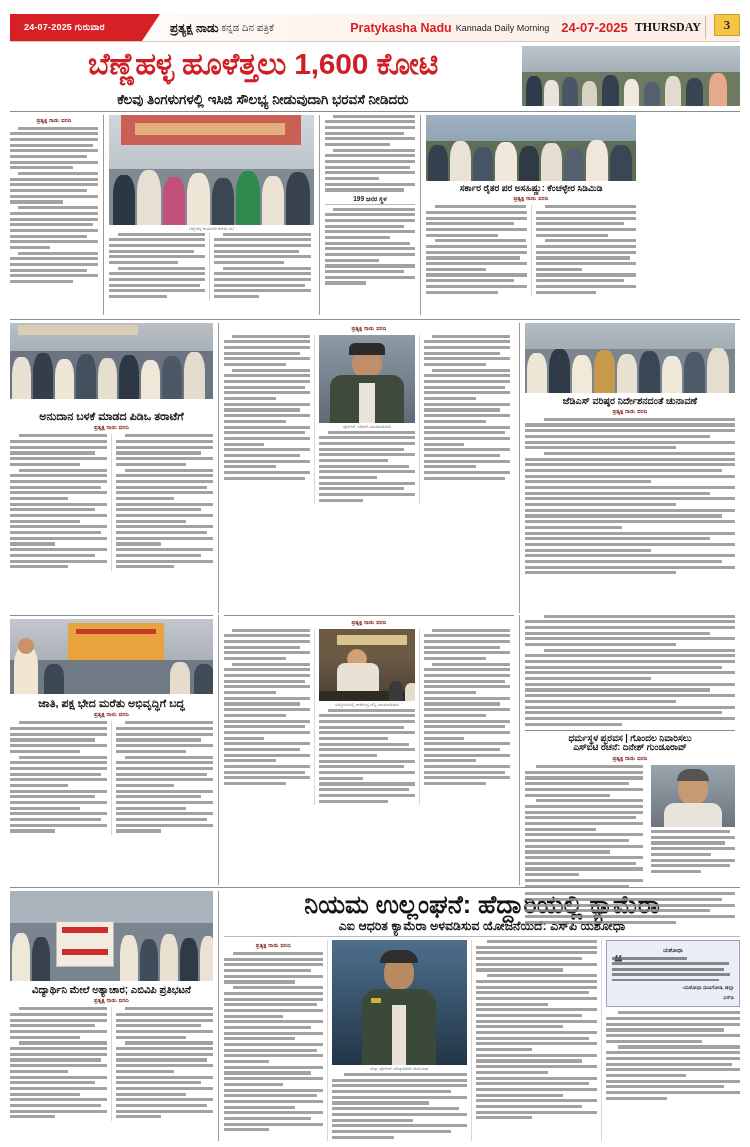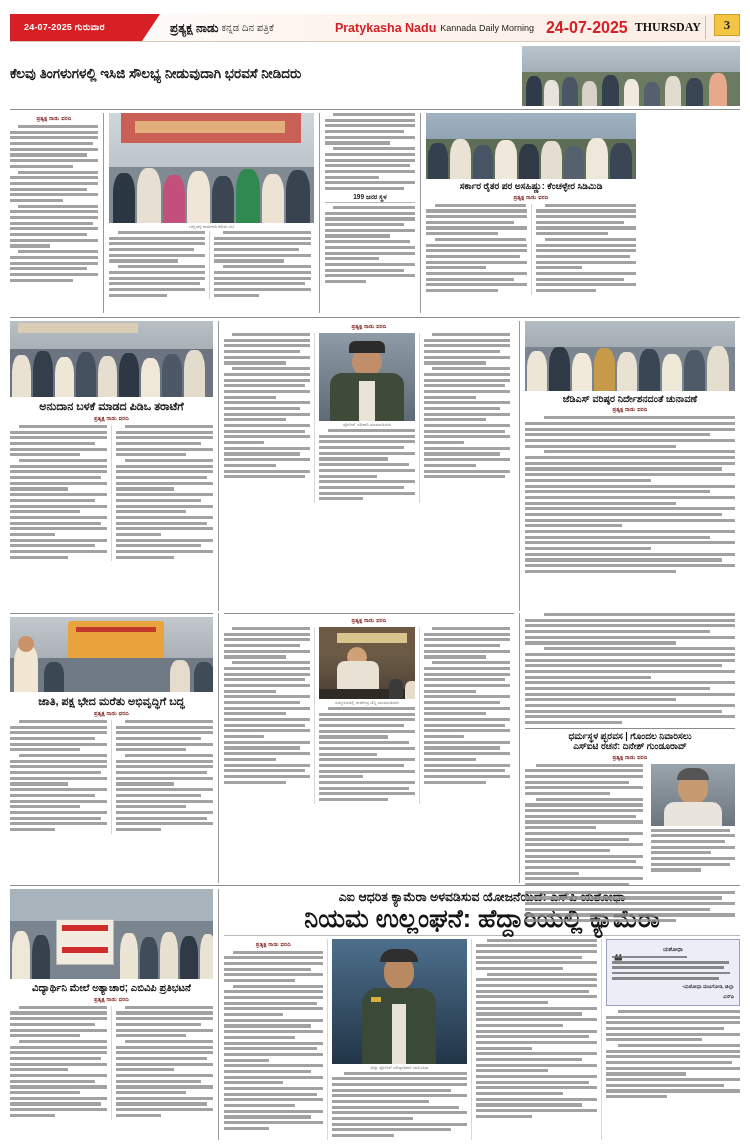--- a/index.html
+++ b/index.html
@@ -49,21 +49,21 @@
   .mh-eng {
     display:flex; align-items:center; gap:4px;
     font-size: 12px; white-space: nowrap;
   }
   .mh-eng .brand { color:#d62026; font-weight:bold; font-size:12.5px;margin-left:48px; }
   .mh-eng .tag { color:#222; font-size:9px; }
   .mh-right {
     display:flex; align-items:center; gap:7px;
     padding: 0 4px 0 12px; white-space: nowrap;
   }
-  .mh-right .d { color:#d62026; font-weight:bold; font-size:16px; }
+  .mh-right .d { color:#d62026; font-weight:bold; font-size:13px; }
   .mh-right .day { color:#111; font-weight:bold; font-size:12px; font-family:"Liberation Serif", serif; }
   .mh-pagebox {
     width: 26px; height: 22px;
     background:#f4c542; border:1px solid #caa22f;
     display:flex; align-items:center; justify-content:center;
     color:#2a2a2a; font-weight:bold; font-size:13px;
     font-family:"Liberation Serif", serif;
     margin-left: 8px;
   }
   .mh-divider { width:1px; background:#cdbcae; margin:2px 0; }
@@ -116,21 +116,21 @@
 
   
   .photo { position:relative; overflow:hidden; background:#cfd4d8; }
   .ppl { position:absolute; bottom:0; border-radius:40% 40% 0 0; }
 
   
   .cols { display:flex; gap:0; }
 
   .lead-wrap { margin-top:4px; }
 
-  .kn { font-family:"Liberation Sans", sans-serif; }
+  .kn { font-family:"Liberation Sans", sans-serif;text-align:center; }
 
   
   .quotebox {
     border:1px solid #9aa0c0;
     background:#eceef7;
     padding:6px 5px 5px 5px;
   }
   .quotebox .qhead {
     text-align:center; font-size:5.5px; font-weight:bold; color:#333;
     margin-bottom:3px;
@@ -164,21 +164,22 @@
     <div class="mh-right">
       <span class="d">24-07-2025</span>
       <span class="day">THURSDAY</span>
     </div>
     <div class="mh-divider"></div>
     <div class="mh-pagebox">3</div>
   </div>
 
   <div class="cols lead-wrap">
     <div style="width:512px;padding-right:6px;">
-      <div class="sub-blk kn" style="font-size:13.5px;margin-top:20px;">ಕೆಲವು ತಿಂಗಳುಗಳಲ್ಲಿ ಇಸಿಜಿ ಸೌಲಭ್ಯ ನೀಡುವುದಾಗಿ ಭರವಸೆ ನೀಡಿದರು</div>
+      <div class="hl-red kn" style="font-size:30px;padding-top:2px;">ಬೆಣ್ಣೆಹಳ್ಳ ಹೂಳೆತ್ತಲು 1,600 ಕೋಟಿ</div>
+      <div class="sub-blk kn" style="font-size:13.5px;margin-top:12px;">ಕೆಲವು ತಿಂಗಳುಗಳಲ್ಲಿ ಇಸಿಜಿ ಸೌಲಭ್ಯ ನೀಡುವುದಾಗಿ ಭರವಸೆ ನೀಡಿದರು</div>
     </div>
     <div style="width:218px;">
       <div class="photo" style="height:60px;background:linear-gradient(#b9c4cc,#8b949c);">
         <div style="position:absolute;left:0;bottom:0;width:100%;height:34px;background:#6d7a62;"></div>
         <div class="ppl" style="left:4px;width:16px;height:30px;background:#2f3b4a;"></div>
         <div class="ppl" style="left:22px;width:15px;height:26px;background:#e8e4dc;"></div>
         <div class="ppl" style="left:40px;width:16px;height:29px;background:#4a5666;"></div>
         <div class="ppl" style="left:60px;width:15px;height:25px;background:#d8d2c6;"></div>
         <div class="ppl" style="left:80px;width:17px;height:31px;background:#35404e;"></div>
         <div class="ppl" style="left:102px;width:15px;height:27px;background:#efe9de;"></div>
@@ -392,21 +393,21 @@
         <div class="ppl" style="left:2px;width:19px;height:42px;background:#e9e1d2;"></div>
         <div class="ppl" style="left:23px;width:20px;height:46px;background:#333e4a;"></div>
         <div class="ppl" style="left:45px;width:19px;height:40px;background:#eee6d7;"></div>
         <div class="ppl" style="left:66px;width:20px;height:45px;background:#44505e;"></div>
         <div class="ppl" style="left:88px;width:19px;height:41px;background:#e6dece;"></div>
         <div class="ppl" style="left:109px;width:20px;height:44px;background:#2d3844;"></div>
         <div class="ppl" style="left:131px;width:19px;height:39px;background:#efe7d8;"></div>
         <div class="ppl" style="left:152px;width:20px;height:43px;background:#4c5866;"></div>
         <div class="ppl" style="left:174px;width:21px;height:47px;background:#e3dbcc;"></div>
       </div>
-      <div class="hl-blk kn" style="font-size:11px;text-align:center;margin-top:4px;">ಅನುದಾನ ಬಳಕೆ ಮಾಡದ ಪಿಡಿಒ ತರಾಟೆಗೆ</div>
+      <div class="hl-blk kn" style="font-size:11px;text-align:center;margin-top:12px;">ಅನುದಾನ ಬಳಕೆ ಮಾಡದ ಪಿಡಿಒ ತರಾಟೆಗೆ</div>
       <div class="byline k">ಪ್ರತ್ಯಕ್ಷ ನಾಡು ವರದಿ</div>
       <div class="cols">
         <div style="width:50%;padding-right:4px;">
           <div class="body">
             <div class="ln s94 ind"></div>
               <div class="ln s100"></div>
               <div class="ln s100"></div>
             <div class="ln s88"></div>
               <div class="ln s100"></div>
               <div class="ln s72"></div>
@@ -932,22 +933,22 @@
               <div class="ln s94"></div>
             <div class="ln s100"></div>
               <div class="ln s46"></div>
           </div>
         </div>
       </div>
     </div>
     <div class="vrule"></div>
 
     <div style="width:521px;padding-left:5px;">
+      <div class="hl-blk kn" style="font-size:25px;text-align:center;">ನಿಯಮ ಉಲ್ಲಂಘನೆ: ಹೆದ್ದಾರಿಯಲ್ಲಿ ಕ್ಯಾಮೆರಾ</div>
       <div class="hl-blk kn" style="font-size:12.5px;text-align:center;margin-top:2px;">ಎಐ ಆಧರಿತ ಕ್ಯಾಮೆರಾ ಅಳವಡಿಸುವ ಯೋಜನೆಯಿದೆ: ಎಸ್‌ಪಿ ಯಶೋಧಾ</div>
-      <div class="hl-blk kn" style="font-size:25px;text-align:center;">ನಿಯಮ ಉಲ್ಲಂಘನೆ: ಹೆದ್ದಾರಿಯಲ್ಲಿ ಕ್ಯಾಮೆರಾ</div>
       <div class="rule-thin" style="margin:3px 0;"></div>
       <div class="cols" style="margin-top:2px;">
         <div style="width:20%;padding-right:4px;">
           <div class="byline k">ಪ್ರತ್ಯಕ್ಷ ನಾಡು ವರದಿ</div>
           <div class="body">
             <div class="ln s94 ind"></div>
               <div class="ln s100"></div>
               <div class="ln s100"></div>
             <div class="ln s88"></div>
               <div class="ln s100"></div>

